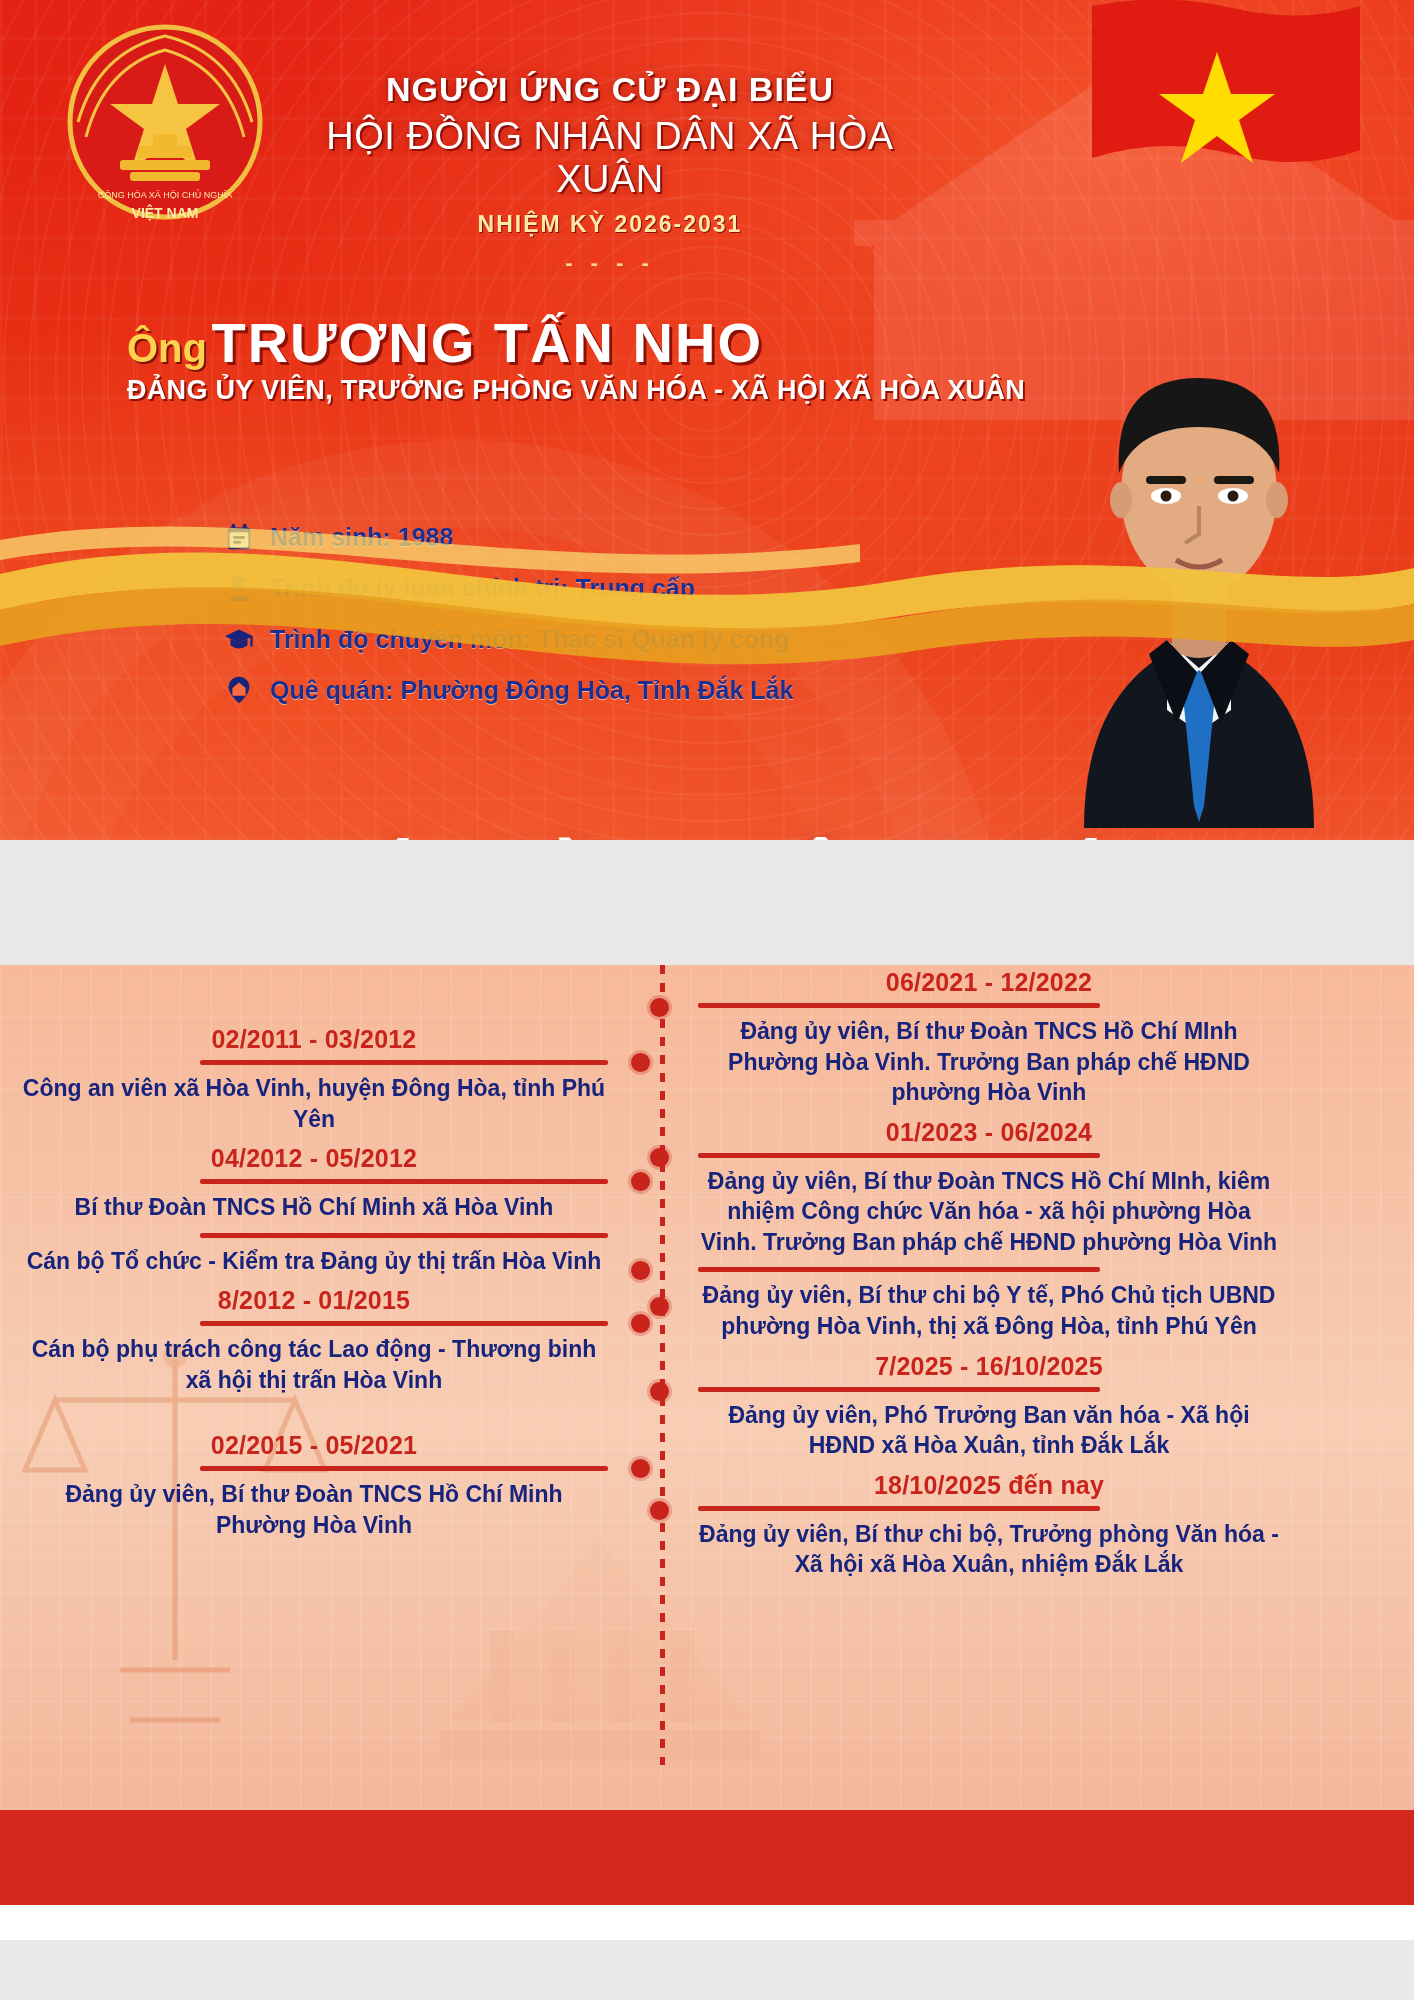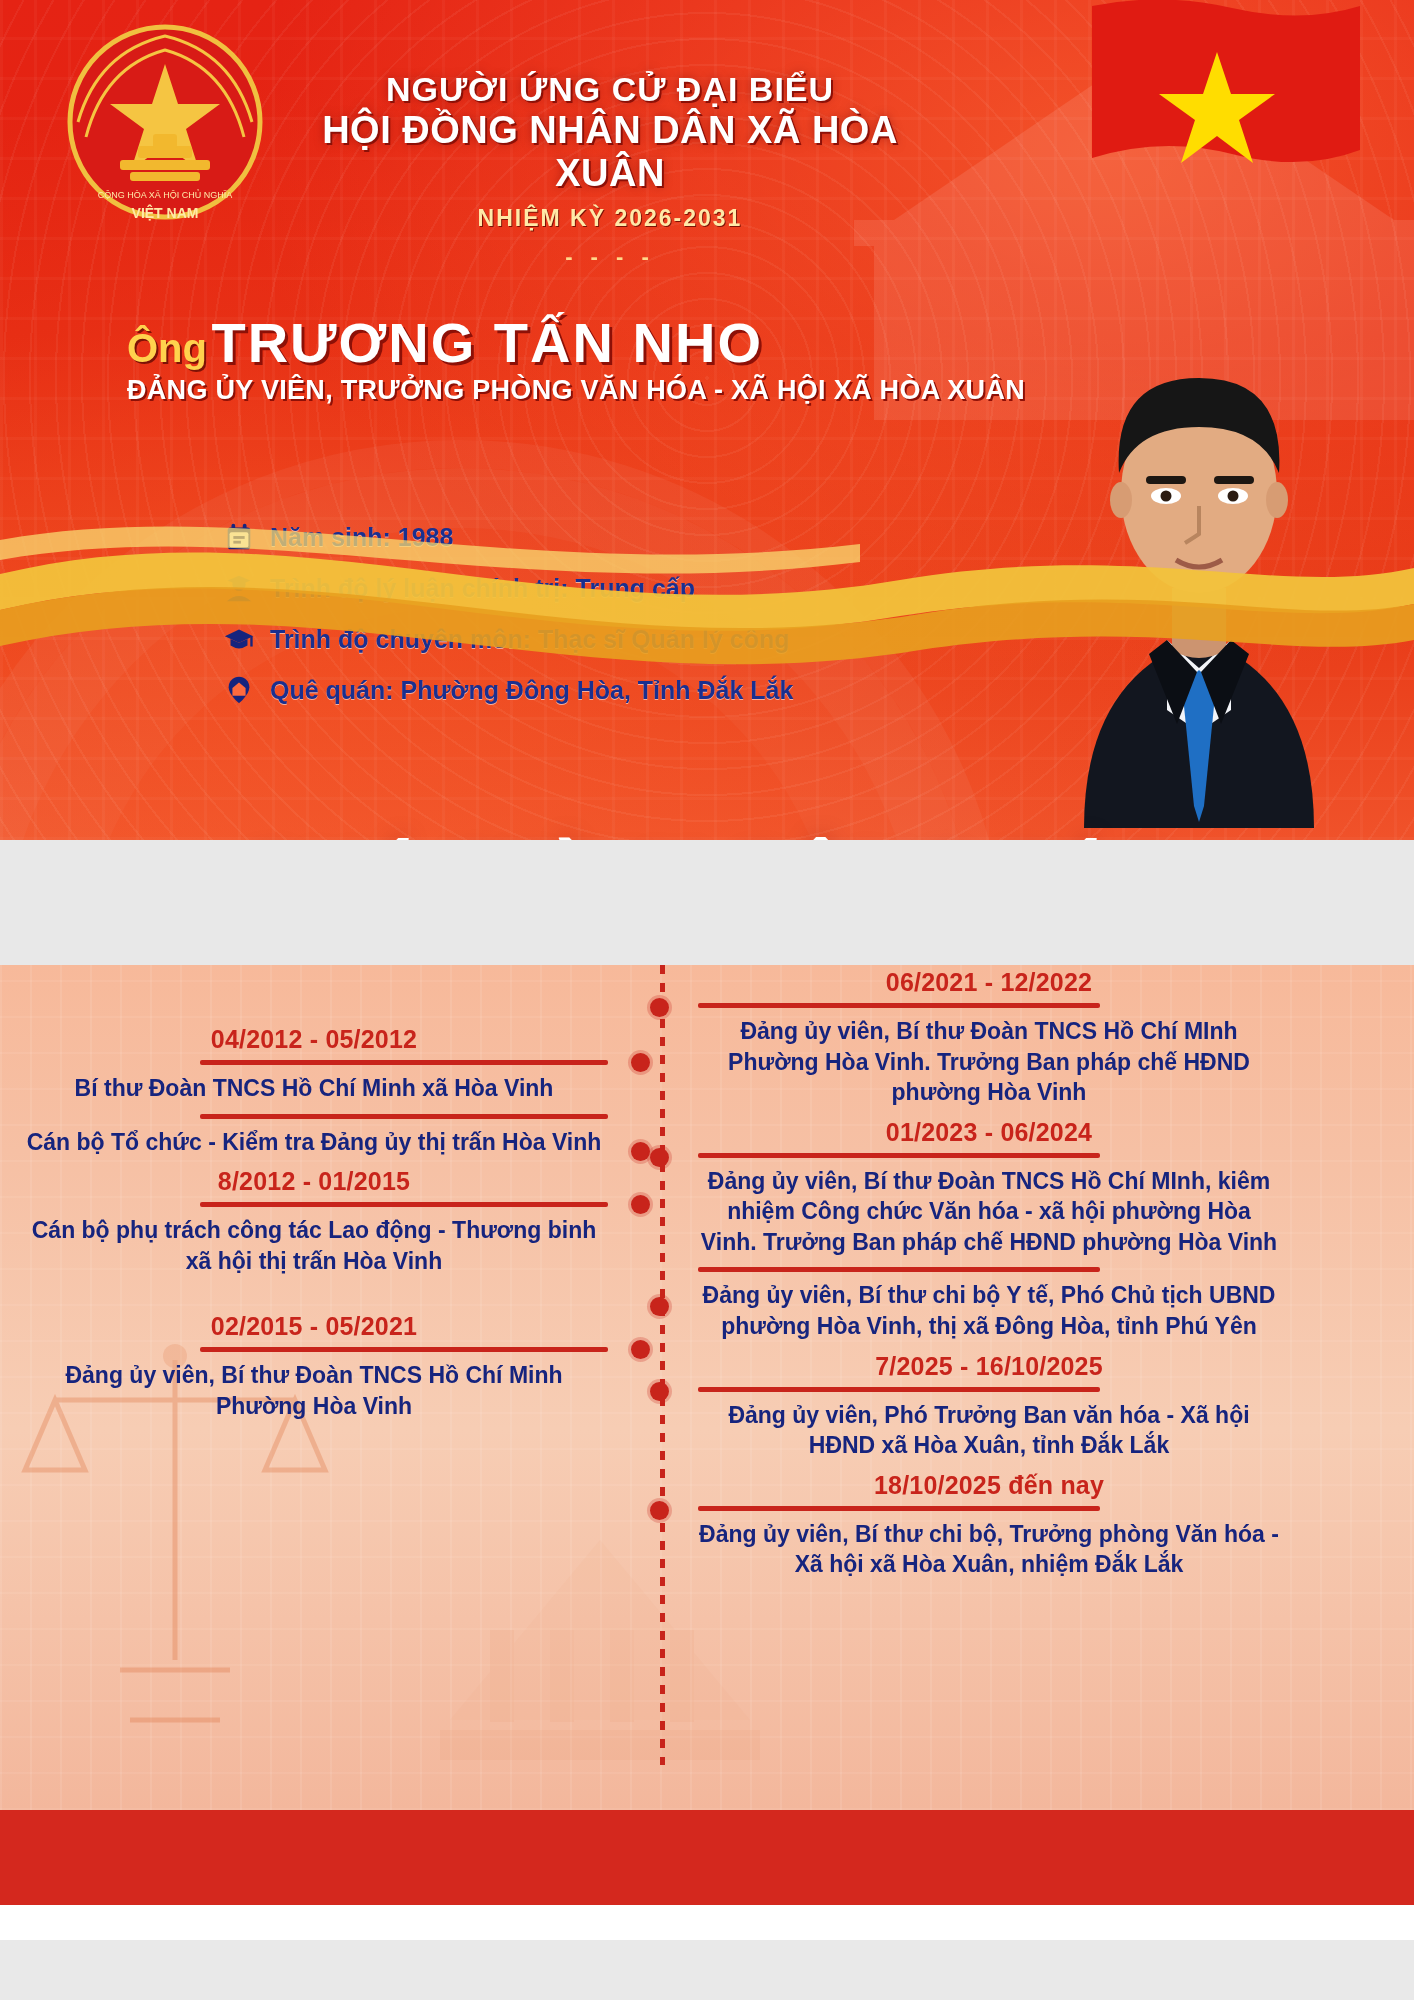--- a/index.html
+++ b/index.html
@@ -56,21 +56,21 @@
   
   .flag { position:absolute; right:52px; top:0; width:270px; height:190px; }
 
   
   .head-text { position:absolute; left:290px; top:70px; width:640px; text-align:center; }
   .h1 {
     font-size:34px; font-weight:bold; color:#ffffff; letter-spacing:1px;
     text-shadow: 2px 2px 0 #8d1007, 0 0 10px rgba(120,0,0,.5);
   }
   .h2 {
-    font-size:38px; font-weight:bold; color:#ffffff; letter-spacing:.5px;
+    font-size:38px; font-weight:normal; color:#ffffff; margin-top:6px; letter-spacing:.5px;
     text-shadow: 2px 2px 0 #8d1007, 0 0 10px rgba(120,0,0,.5);
   }
   .h3 {
     margin-top:10px; font-size:23px; font-weight:bold; color:#ffe9a8; letter-spacing:2px;
     text-shadow: 1px 1px 0 #7d1206;
   }
   .dots { margin-top:12px; letter-spacing:6px; color:#ffd98a; font-size:22px; font-weight:bold;}
 
   .name-wrap { position:absolute; left:127px; top:310px; width:960px; }
   .name-pre { font-size:40px; font-weight:bold; color:#ffd24d; text-shadow:2px 2px 0 #7d1206;}
@@ -346,20 +346,26 @@
         <rect x="190" y="150" width="24" height="92"></rect>
         <rect x="250" y="150" width="24" height="92"></rect>
       </g>
     </svg>
 
     <div class="center-line"></div>
 
     <div class="col col-left">
       <div style="height:60px"></div>
 
+      <div class="item item-left">
+        <div class="period">02/2011 - 03/2012</div>
+        <div class="bar"></div>
+        <div class="dot"></div>
+        <div class="desc">Công an viên xã Hòa Vinh, huyện Đông Hòa, tỉnh Phú Yên</div>
+      </div>
 
       <div class="item item-left">
         <div class="period">04/2012 - 05/2012</div>
         <div class="bar"></div>
         <div class="dot"></div>
         <div class="desc">Bí thư Đoàn TNCS Hồ Chí Minh xã Hòa Vinh</div>
       </div>
 
       <div class="item item-left">
         <div class="bar"></div>

